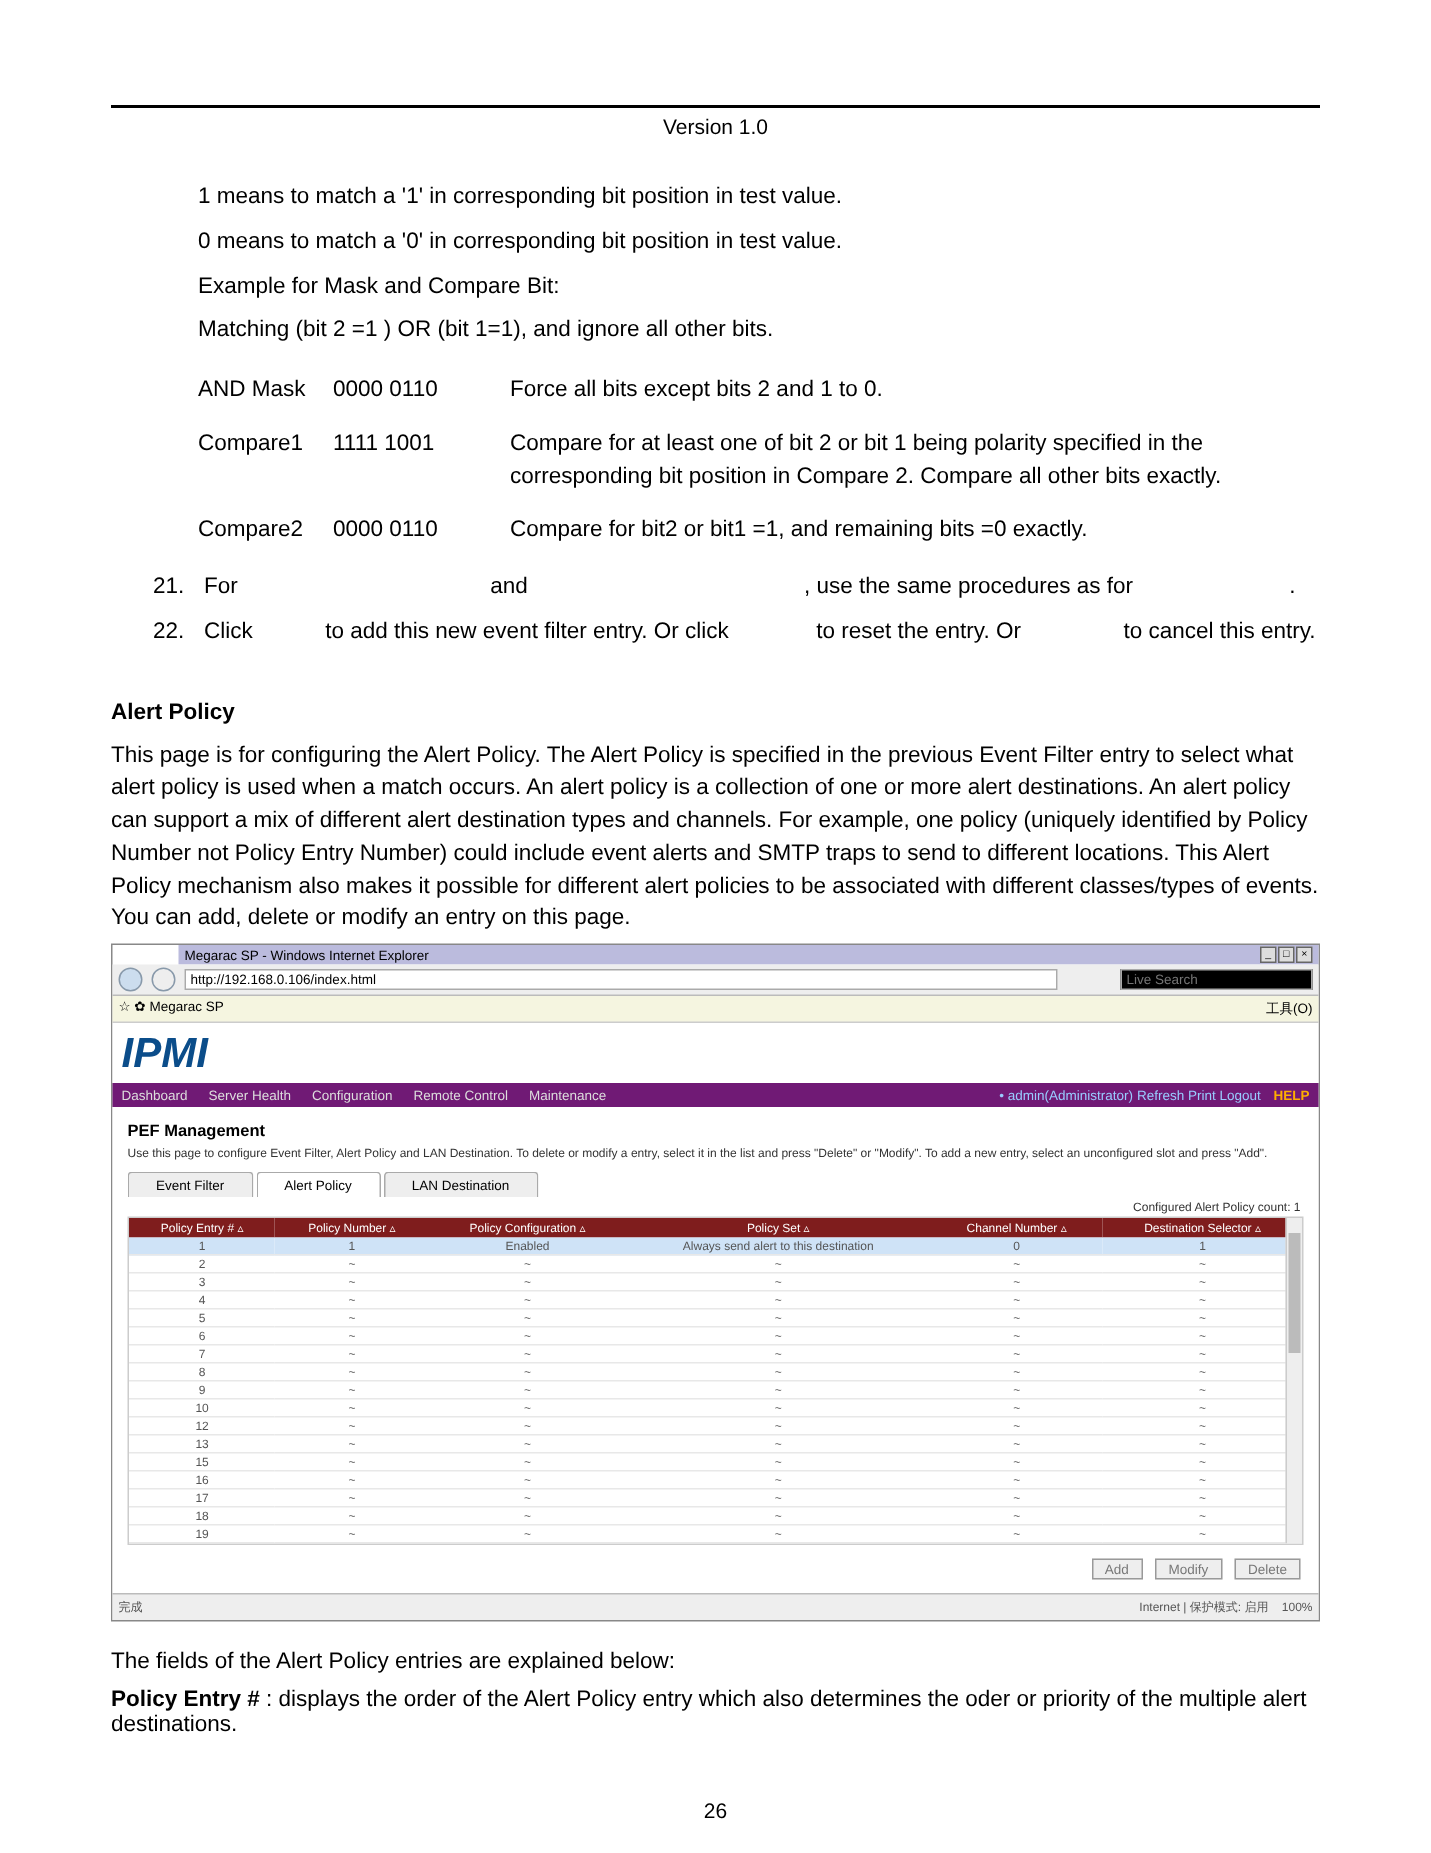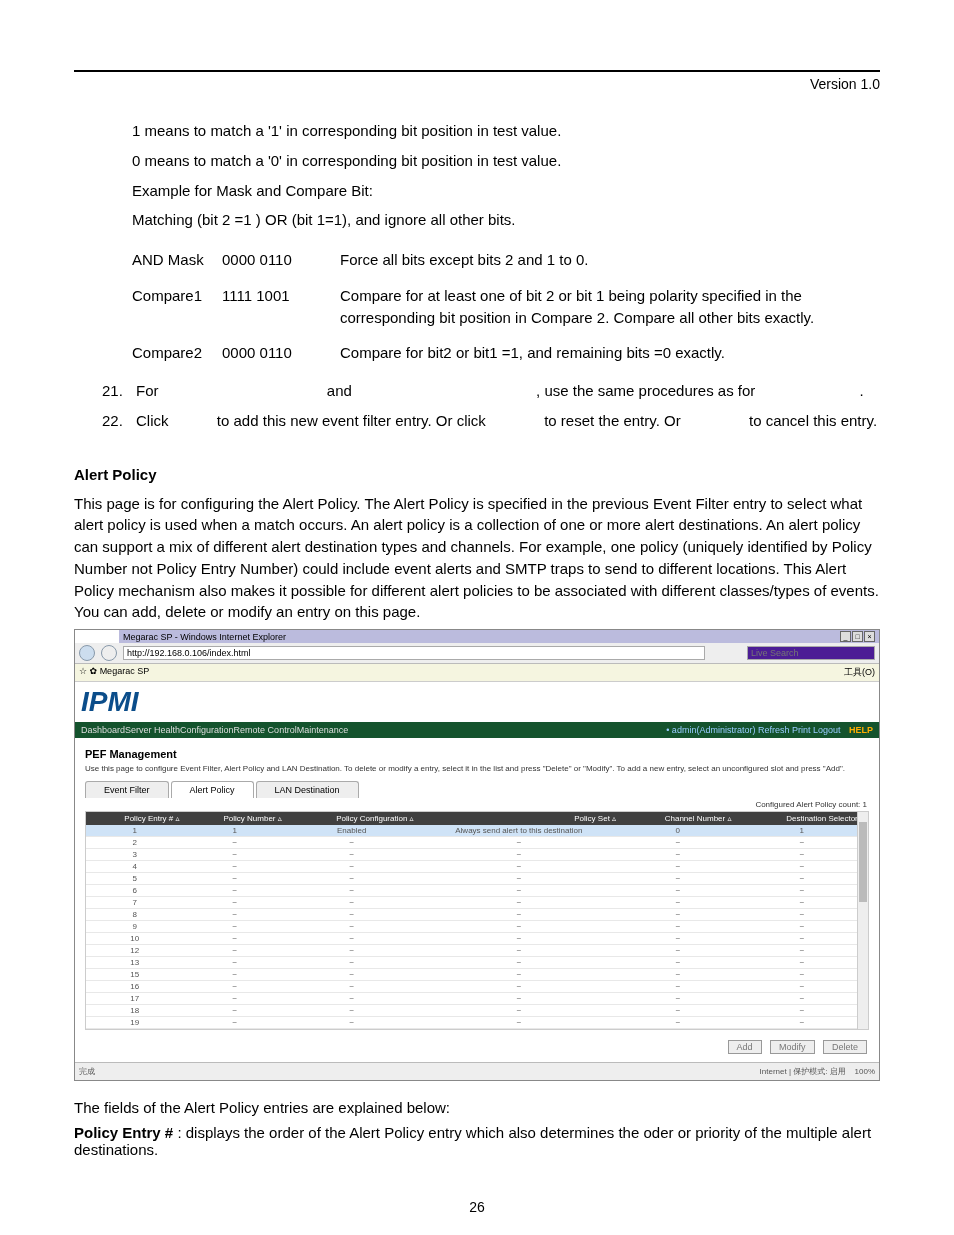--- a/index.html
+++ b/index.html
@@ -1,18 +1,18 @@
 <!DOCTYPE html>
 <html><head>
 <meta charset="utf-8">
 <style>
   html,body{margin:0;padding:0;background:#fff;font-family:Arial,Helvetica,sans-serif;color:#000;}
   .page{width:954px;margin:0 auto;position:relative;min-height:1235px;box-sizing:border-box;padding:40px 74px 40px 74px;}
   .hr-top{border:0;border-top:2px solid #000;margin:30px 0 4px 0;}
-  .version{text-align:right;font-size:14px;margin-bottom:28px;}
+  .version{text-align:center;font-size:14px;margin-bottom:28px;}
   .body-text{font-size:15px;line-height:1.45;margin:0 0 8px 0;}
   .indent1{margin-left:58px;}
   .tbl{margin-left:58px;margin-top:18px;margin-bottom:6px;}
   .tbl .row{display:flex;gap:0;margin:6px 0;}
   .tbl .c1{width:90px;}
   .tbl .c2{width:118px;}
   .tbl .c3{flex:1;}
   .steplist{margin-left:28px;}
   .step{display:flex;font-size:15px;line-height:1.45;margin:8px 0;}
   .step .num{width:34px;flex:none;}
@@ -21,35 +21,35 @@
   .section-heading{font-weight:bold;font-size:15px;margin:34px 0 10px 0;}
   .para{font-size:15px;line-height:1.45;margin:0 0 6px 0;}
   .screenshot{margin:4px 0 18px 0;border:1px solid #888;}
   
   .ss-titlebar{background:#bbd;color:#000;font-size:9px;padding:1px 4px;display:flex;justify-content:space-between;align-items:center;margin-left:44px;}
   .ss-titlebar .winbtn{display:flex;gap:1px;}
   .ss-titlebar .winbtn span{width:9px;height:9px;background:#ddd;border:1px solid #666;display:inline-block;font-size:7px;text-align:center;line-height:9px;}
   .ss-addr{background:#eee;font-size:9px;padding:2px 4px;display:flex;align-items:center;gap:6px;border-bottom:1px solid #bbb;}
   .ss-addr .navbtn{width:14px;height:14px;border-radius:50%;background:#cde;border:1px solid #89a;display:inline-block;}
   .ss-addr .url{flex:1;background:#fff;border:1px solid #aaa;padding:1px 3px;font-size:9px;}
-  .ss-addr .search{width:120px;background:#4c1d95;border:1px solid #aaa;padding:1px 3px;font-size:9px;color:#888;margin-left:36px;}
+  .ss-addr .search{width:120px;background:#000000;border:1px solid #aaa;padding:1px 3px;font-size:9px;color:#888;margin-left:36px;}
   .ss-fav{background:#f5f5e0;font-size:9px;padding:2px 4px;border-bottom:1px solid #ccc;display:flex;justify-content:space-between;}
   .ipmi-logo{font-family:Arial;font-weight:900;font-style:italic;color:#0b4d8a;font-size:28px;padding:4px 6px;background:#fff;}
-  .ipmi-menubar{background:#14532d;color:#ddd;font-size:9px;padding:3px 6px;display:flex;gap:0;position:relative;}
+  .ipmi-menubar{background:#701a75;color:#ddd;font-size:9px;padding:3px 6px;display:flex;gap:14px;position:relative;}
   .ipmi-menubar .right{position:absolute;right:6px;top:3px;color:#9cf;}
   .ipmi-menubar .help{color:#ffae00;font-weight:bold;margin-left:6px;}
   .ipmi-body{padding:6px 10px;background:#fff;}
   .ipmi-h{font-weight:bold;font-size:11px;margin:4px 0;}
   .ipmi-sub{font-size:8px;color:#333;margin:2px 0 8px 0;}
   .ipmi-tabs{display:flex;font-size:9px;margin-bottom:2px;}
   .ipmi-tabs div{border:1px solid #aaa;border-bottom:none;padding:3px 18px;background:#eee;margin-right:2px;border-radius:3px 3px 0 0;cursor:pointer;}
   .ipmi-tabs div.active{background:#fff;}
   .ipmi-count{text-align:right;font-size:8px;color:#333;margin:2px 2px;}
   .ipmi-table{width:100%;border-collapse:collapse;font-size:8px;}
-  .ipmi-table th{background:#404040;color:#fff;padding:2px 4px;font-weight:normal;text-align:right;}
+  .ipmi-table th{background:#7f1d1d;color:#fff;padding:2px 4px;font-weight:normal;text-align:center;}
   .ipmi-table td{border-bottom:1px solid #e8e8e8;text-align:center;padding:1px 2px;color:#555;}
   .ipmi-table tr.hl td{background:#cfe3f7;}
   .ipmi-scroll{max-height:230px;overflow:hidden;border:1px solid #ccc;position:relative;}
   .fake-vscroll{position:absolute;right:0;top:0;bottom:0;width:10px;background:#eee;border-left:1px solid #ccc;}
   .fake-vscroll .thumb{position:absolute;left:1px;right:1px;top:10px;height:80px;background:#bbb;}
   .ipmi-btns{text-align:right;margin:6px 2px 2px 0;}
   .ipmi-btns button{font-size:9px;padding:1px 8px;margin-left:4px;background:#eee;border:1px solid #999;color:#777;}
   .ss-status{background:#eee;border-top:1px solid #bbb;font-size:8px;padding:3px 4px;display:flex;justify-content:space-between;color:#555;}
   .fields-line{font-size:15px;margin:8px 0;}
   .pageno{position:absolute;left:0;right:0;bottom:20px;text-align:center;font-size:14px;}

